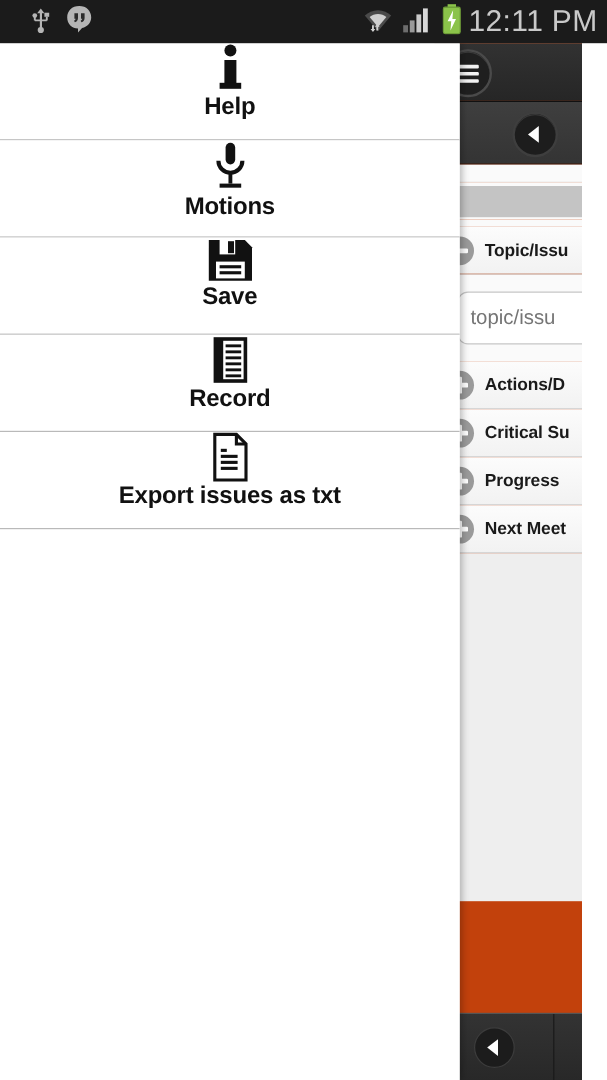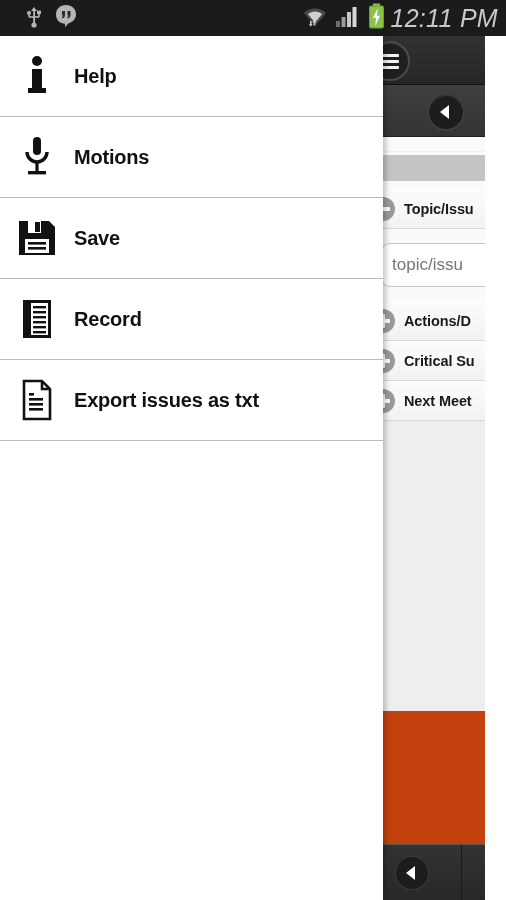--- a/index.html
+++ b/index.html
@@ -26,21 +26,20 @@
   .status-bar {
     position: absolute;
     left: 0; top: 0;
     width: 506px; height: 36px;
     background: #1b1b1b;
     display: flex;
     align-items: center;
     box-sizing: border-box;
     padding: 0 8px 0 25px;
     z-index: 40;
-    font-style: italic;
   }
   .status-left {
     display: flex;
     align-items: center;
     gap: 12px;
   }
   .status-right {
     margin-left: auto;
     display: flex;
     align-items: center;
@@ -236,20 +235,21 @@
     box-shadow: 2px 0 6px rgba(0,0,0,0.28);
   }
   .drawer-item {
     position: relative;
     height: 81px;
     display: flex;
     align-items: center;
     border-bottom: 1px solid #b9b9b9;
     box-sizing: border-box;
     background: #ffffff;
+    flex-direction: column;
   }
   .drawer-icon {
     width: 74px;
     flex: 0 0 auto;
     display: flex;
     align-items: center;
     justify-content: center;
   }
   .drawer-label {
     font-size: 20px;
@@ -295,20 +295,24 @@
       <input class="topic-input" type="text" placeholder="topic/issu" style="">
     </div>
 
     <div class="section-row">
       <div class="toggle-icon plus"></div>
       <span class="section-label">Actions/D</span>
     </div>
     <div class="section-row">
       <div class="toggle-icon plus"></div>
       <span class="section-label">Critical Su</span>
+    </div>
+    <div class="section-row">
+      <div class="toggle-icon plus"></div>
+      <span class="section-label">Progress</span>
     </div>
     <div class="section-row">
       <div class="toggle-icon plus"></div>
       <span class="section-label">Next Meet</span>
     </div>
 
     <div class="panel-filler"></div>
 
     <div class="nav-bar">
       <div class="nav-seg a">

